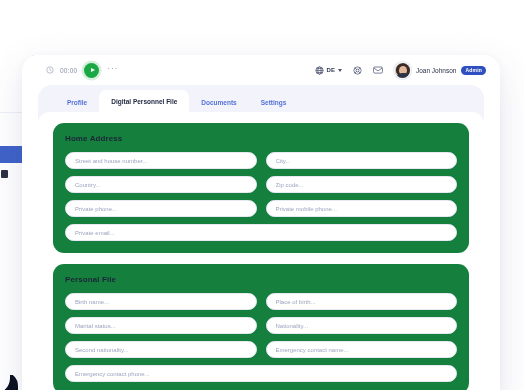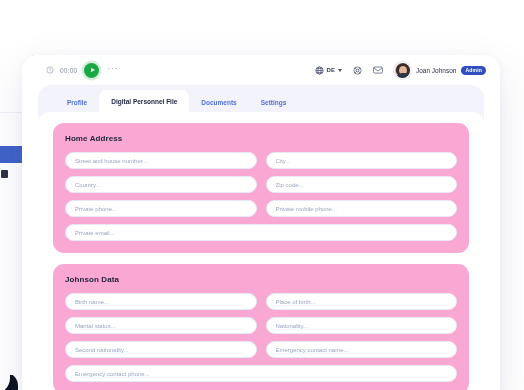--- a/index.html
+++ b/index.html
@@ -215,21 +215,21 @@
   
   .panels {
     position: absolute;
     left: 0; right: 0; top: 27px; bottom: 0;
     background: #ffffff;
     border-radius: 12px 12px 0 0;
     padding: 11px 15px 0 15px;
     overflow: hidden;
   }
   .panel {
-    background: #f9a8d4;
+    background: #15803d;
     border-radius: 11px;
     padding: 11px 12px 12px 12px;
     margin-bottom: 11px;
   }
   .panel-title {
     font-size: 8px;
     font-weight: bold;
     color: #1d2439;
     margin-bottom: 9px;
     letter-spacing: .1px;
@@ -385,21 +385,21 @@
           </div>
 
           <div class="field-row">
             <div class="field">
                 <span>Private email...</span>
               </div>
           </div>
         </div>
 
         <div class="panel">
-          <div class="panel-title">Johnson Data</div>
+          <div class="panel-title">Personal File</div>
 
           <div class="field-row">
             <div class="field">
                 <span>Birth name...</span>
               </div>
             <div class="field">
                 <span>Place of birth...</span>
               </div>
           </div>
 

